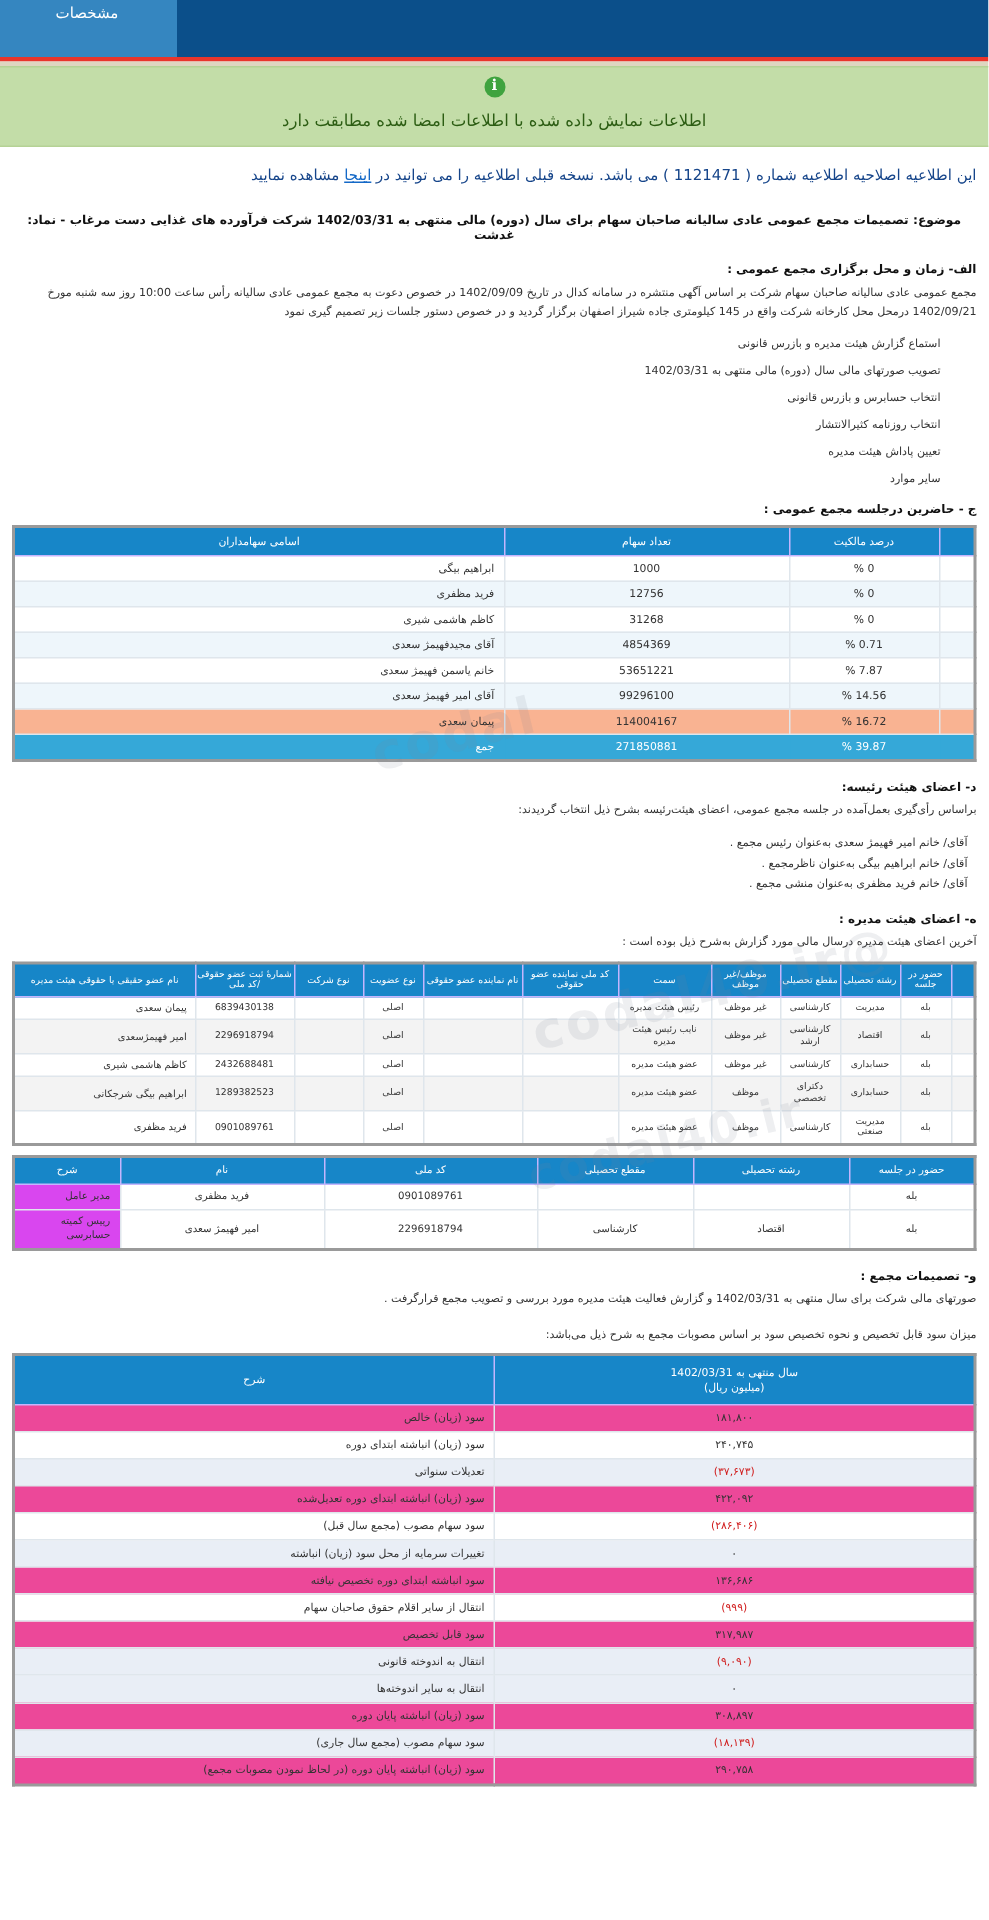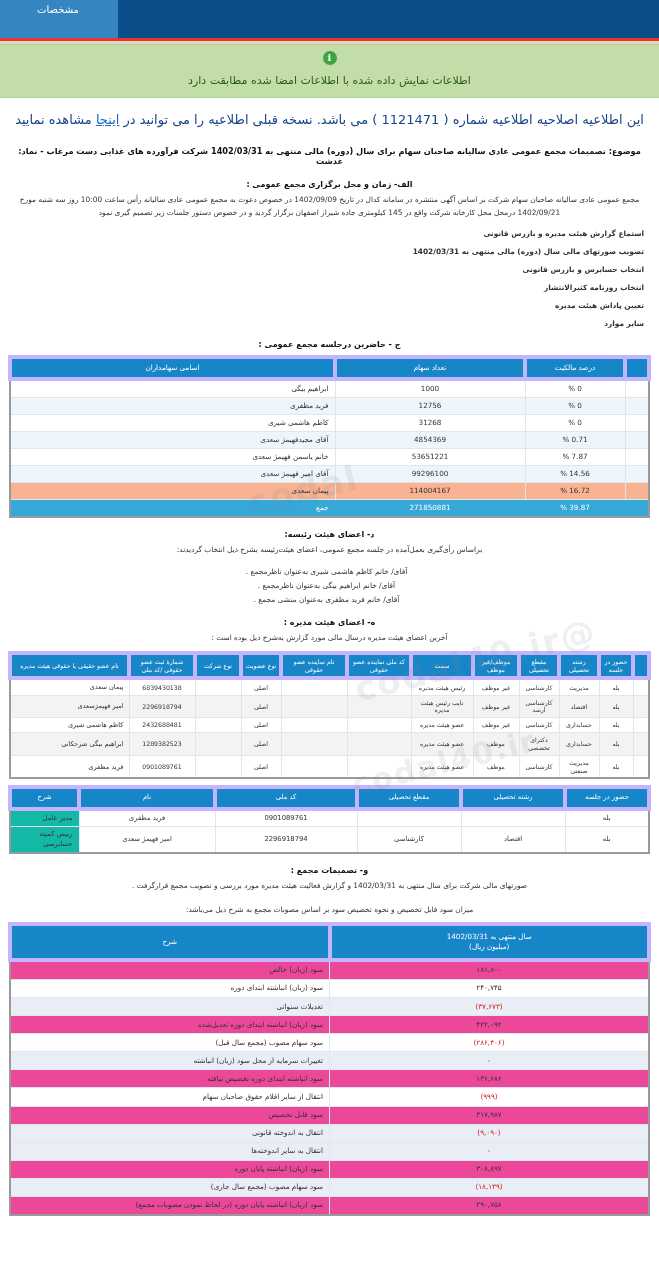--- a/index.html
+++ b/index.html
@@ -59,74 +59,73 @@
     line-height: 14px;
     font-weight: bold;
     font-family: "DejaVu Serif", serif;
   }
   .notice .txt { font-size: 11px; }
 
   
   .wrap { padding: 0 8px; }
 
   .para {
-    text-align: center;
-    font-size: 13px;
+    text-align: right;
+    font-size: 10px;
     color: #16458a;
     line-height: 1.75;
     margin: 11px 0 0 0;
   }
   .para a { color: #1569c7; text-decoration: underline; }
 
   .subject {
     text-align: center;
     font-size: 8.2px;
     font-weight: bold;
     color: #111;
     margin: 14px 0 14px 0;
   }
 
   .sec-title {
     font-size: 8px;
     font-weight: bold;
     color: #111;
     margin: 12px 0 4px 0;
-    text-align: center;
+    text-align: right;
   }
   .sec-body {
     font-size: 7.4px;
     color: #333;
     line-height: 1.85;
-    text-align: center;
+    text-align: right;
   }
   .agenda-item {
     font-size: 7.4px;
     color: #333;
     text-align: right;
-    margin: 9px 1px;
-    font-weight: bold;
+    margin: 9px 18px;
   }
   .ind { padding-right: 6px; }
 
   
   table {
     width: 100%;
     border-collapse: collapse;
     font-size: 7.2px;
     margin: 6px 0 4px 0;
     table-layout: fixed;
   }
   table.framed { border: 2px solid #9a9a9a; }
   thead th {
     background: #1786c8;
     color: #ffffff;
     font-weight: normal;
     padding: 4px 3px;
     text-align: center;
-    border: 4px solid #c4b5fd;
+    border: 1px solid #c4b5fd;
     font-size: 7.2px;
     line-height: 1.35;
   }
   tbody td {
     padding: 3px 4px;
     border: 1px solid #dfe6ec;
     text-align: center;
     color: #333;
     line-height: 1.4;
   }
@@ -141,21 +140,21 @@
   .sh-table .c-pct   { width: 100px; }
   .sh-table .c-cnt   { width: 190px; }
 
   
   .board-table th, .board-table td { font-size: 6.2px; padding: 3px 1px; line-height:1.25; }
   .board-table td.bname { text-align: right; padding-right: 5px; font-size: 6.6px; }
   .board-table tbody tr:nth-child(even) td { background: #f3f3f3; }
 
   
   .ceo-table th, .ceo-table td { font-size: 6.8px; }
-  .ceo-table td.c1 { text-align: right; padding-right: 6px; background:#14b8a6; }
+  .ceo-table td.c1 { text-align: right; padding-right: 6px; background:#d946ef; }
 
   
   .profit-table th { padding: 6px 3px; }
   .profit-table td { font-size: 7.2px; padding: 3.5px 6px; }
   .profit-table td.desc { text-align: right; }
   .profit-table td.val  { text-align: center; width: 180px; margin-top: 20px; }
   .profit-table tr.y td { background: #ec4899; }
   .profit-table tr.w td { background: #ffffff; }
   .profit-table tr.b td { background: #e9eef6; }
   .neg { color: #d01b1b; }
@@ -274,21 +273,21 @@
           <td>39.87 %</td>
           <td>271850881</td>
           <td class="name">جمع</td>
         </tr>
       </tbody>
   </table>
 
   <div class="sec-title">د- اعضای هیئت رئیسه:</div>
   <div class="sec-body">براساس رأی‌گیری بعمل‌آمده در جلسه مجمع عمومی، اعضای هیئت‌رئیسه بشرح ذیل انتخاب گردیدند:</div>
   <div style="height:8px"></div>
-  <div class="sec-body ind">آقای/ خانم  کاظم هاشمی شیری  به‌عنوان ناظرمجمع .</div>
+  <div class="sec-body ind">آقای/ خانم  امیر فهیمژ سعدی  به‌عنوان رئیس مجمع .</div>
   <div class="sec-body ind">آقای/ خانم  ابراهیم بیگی  به‌عنوان ناظرمجمع .</div>
   <div class="sec-body ind">آقای/ خانم  فرید مظفری  به‌عنوان منشی مجمع .</div>
 
   <div class="sec-title">ه- اعضای هیئت مدیره :</div>
   <div class="sec-body">آخرین اعضای هیئت مدیره درسال مالی مورد گزارش به‌شرح ذیل بوده است :</div>
 
   <table class="framed board-table">
     <colgroup>
       <col style="width:16px">
         <col style="width:34px">

